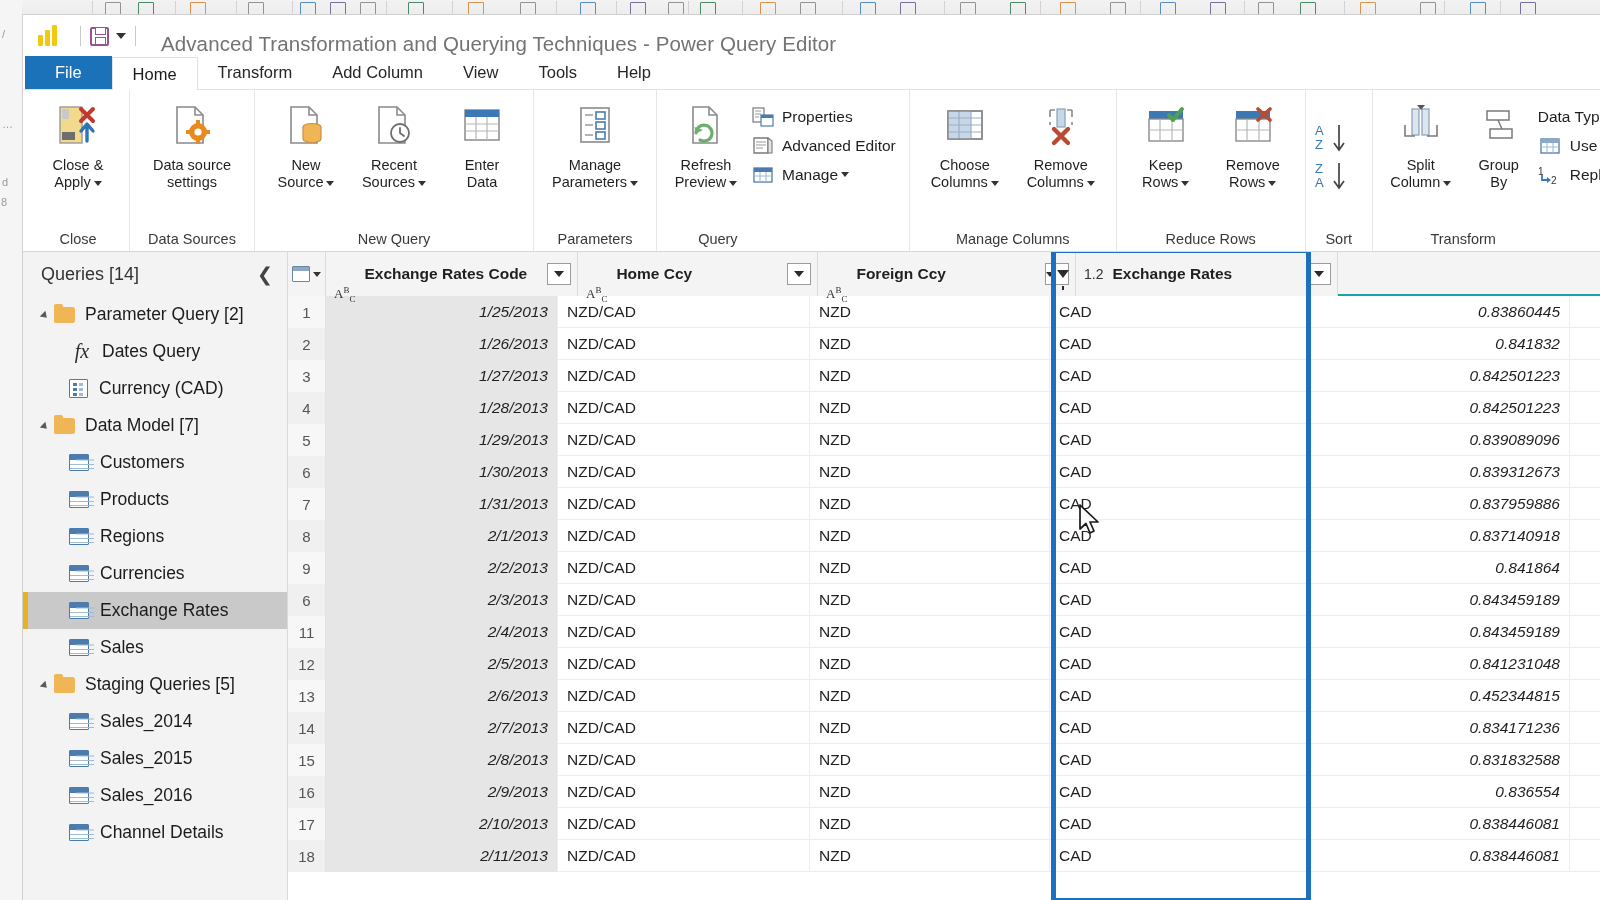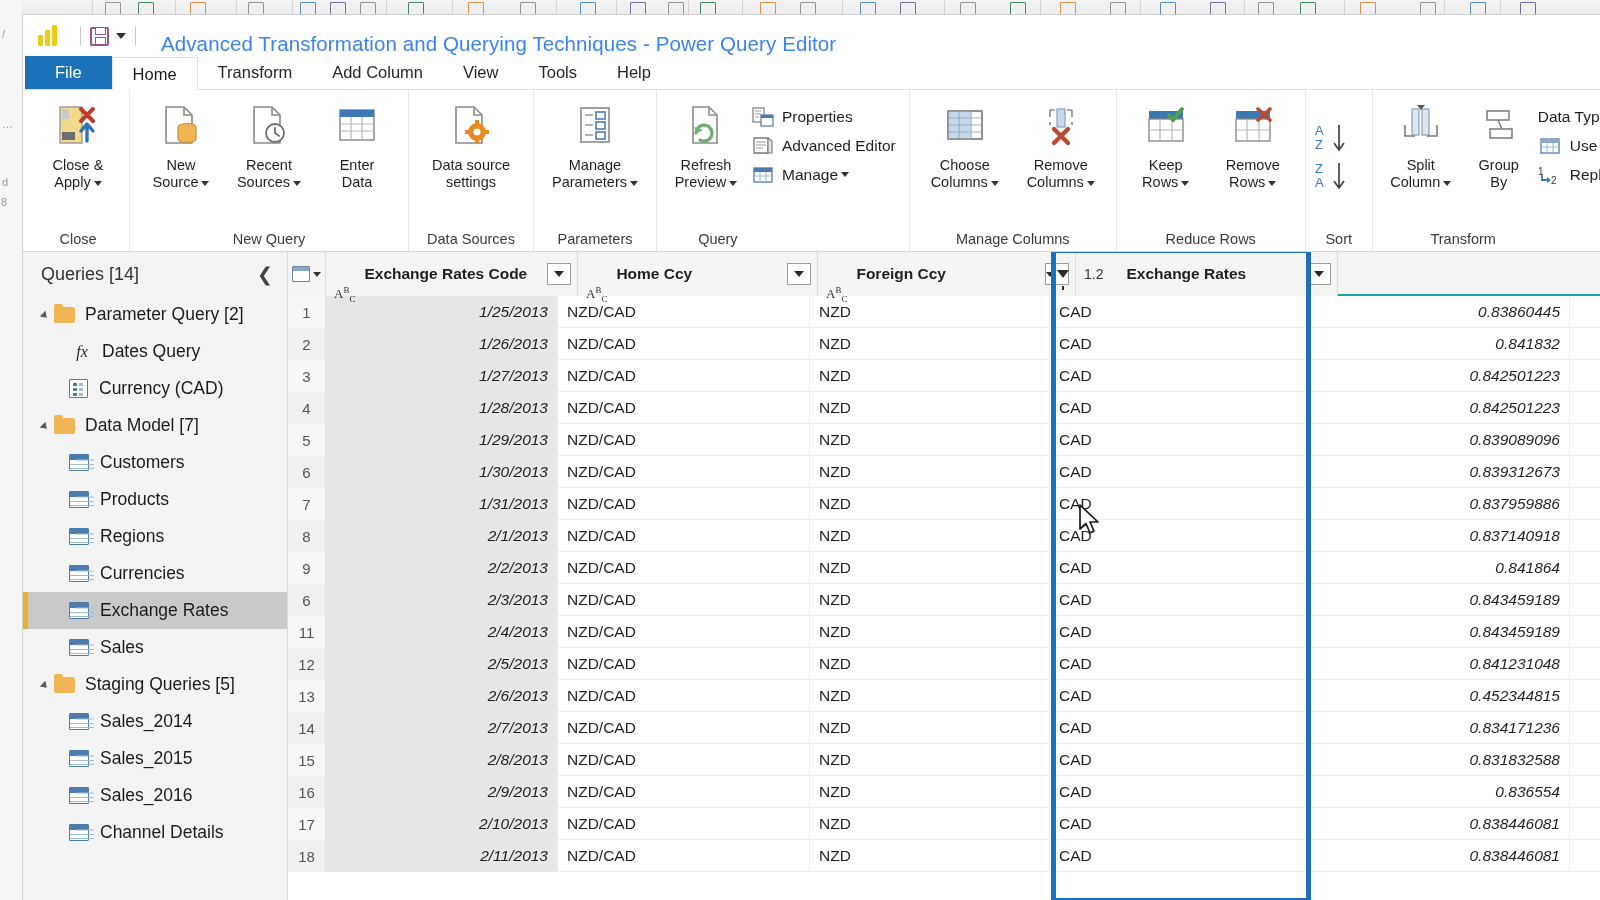--- a/index.html
+++ b/index.html
@@ -69,21 +69,21 @@
   .save-icon::after {
     content: ""; position: absolute; left: 3px; bottom: 0px; width: 9px; height: 6px;
     border: 1.6px solid #9B4F96; border-bottom: none; background: #fff;
   }
   .qat-caret {
     margin-left: 7px; width: 0; height: 0;
     border-left: 5px solid transparent; border-right: 5px solid transparent;
     border-top: 6px solid #333;
   }
   #window-title {
-    margin-left: 16px; font-size: 20.5px; color: #3b82f6; letter-spacing: .1px;
+    margin-left: 16px; font-size: 20.5px; color: #737373; letter-spacing: .1px;
     white-space: nowrap;
     margin-top: 16px;
   }
 
   
   #ribbon-tabs {
     position: relative; height: 33px; display: flex; align-items: flex-end;
     background: #ffffff; border-bottom: 1px solid #e3e3e3;
     padding-left: 2px;
   }
@@ -162,21 +162,21 @@
   }
   .qrow .tbl-ico::before {
     content:""; position:absolute; left:0;right:0;top:0;height:4.5px;background:#4C7CAD;
   }
   .qrow .tbl-ico::after {
     content:""; position:absolute; left:0;right:0;top:9px;height:1px;background:#9fbcd6;
     box-shadow: 6px -4.5px 0 0 #9fbcd6, 6px 0 0 0 #9fbcd6, 6px 4px 0 0 #9fbcd6, 0 4px 0 0 #9fbcd6;
   }
   .qrow .fx-ico {
     width: 26px; margin-right: 7px; font-style: italic; font-family: "Liberation Serif", serif;
-    font-size: 16px; color: #2c2c2c; text-align: center; flex: none;
+    font-size: 20px; color: #2c2c2c; text-align: center; flex: none;
   }
   .qrow .param-ico {
     width: 19px; height: 19px; border: 1.4px solid #4C7CAD; background: #fff; margin-right: 11px;
     flex: none; position: relative; border-radius: 1px;
   }
   .qrow .param-ico::before {
     content:""; position:absolute; left: 3px; top: 3px; width: 4px; height: 3px; background:#4C7CAD;
     box-shadow: 0 5px 0 0 #4C7CAD, 0 10px 0 0 #4C7CAD, 6px 0 0 0 #9fbcd6, 6px 5px 0 0 #9fbcd6, 6px 10px 0 0 #9fbcd6;
   }
   .qrow .qlabel { font-size: 17.5px; color: #1c1c1c; white-space: nowrap; }
@@ -242,21 +242,21 @@
   }
   .grow .cell.date { justify-content: flex-end; font-style: italic; background: #e6e6e6; }
   .grow .cell.num  { justify-content: flex-end; font-style: italic; }
   .grow:nth-child(even) .cell.rownum { background: #f0f0f0; }
 
   
   .w-date { width: 232px; }
   .w-code { width: 252px; }
   .w-home { width: 240px; }
   .w-fgn  { width: 258px; }
-  .w-rate { width: 262px; gap: 14px; }
+  .w-rate { width: 262px; }
 
   
   #highlight-box {
     position: absolute; pointer-events: none;
     border: 5px solid #1D6FC0; z-index: 40;
   }
 
   
   #cursor { position: absolute; z-index: 60; pointer-events: none; }
 </style>
@@ -364,67 +364,20 @@
             <span>Close &amp;</span><br>
             <span>Apply</span><span class="caret-d"></span>
           </div>
         </div>
       </div>
       <div class="gname">Close</div>
     </div>
 
     <div class="rgroup">
       <div class="items">
-        <div class="bigbtn">
-          <div class="ico">
-            <svg width="46" height="46" viewBox="0 0 46 46">
-              <path d="M8 4 h18 l8 8 v28 h-26 z" fill="#fff" stroke="#8a8a8a" stroke-width="1.6"></path>
-              <path d="M26 4 v8 h8" fill="none" stroke="#8a8a8a" stroke-width="1.6"></path>
-              <ellipse cx="29" cy="24" rx="9" ry="3.5" fill="#F0B656" stroke="#C9913F" stroke-width="1.2"></ellipse>
-              <path d="M20 24 v12 a9 3.5 0 0 0 18 0 v-12" fill="#F0B656" stroke="#C9913F" stroke-width="1.2"></path>
-            </svg>
-          </div>
-          <div class="lbl">
-            <span>New</span><br>
-            <span>Source</span><span class="caret-d"></span>
-          </div>
-        </div>
-        <div class="bigbtn">
-          <div class="ico">
-            <svg width="46" height="46" viewBox="0 0 46 46">
-              <path d="M8 4 h18 l8 8 v28 h-26 z" fill="#fff" stroke="#8a8a8a" stroke-width="1.6"></path>
-              <path d="M26 4 v8 h8" fill="none" stroke="#8a8a8a" stroke-width="1.6"></path>
-              <circle cx="29" cy="30" r="9" fill="#fff" stroke="#6e6e6e" stroke-width="1.8"></circle>
-              <path d="M29 25 v5 l4 3" stroke="#6e6e6e" stroke-width="1.8" fill="none" stroke-linecap="round"></path>
-            </svg>
-          </div>
-          <div class="lbl">
-            <span>Recent</span><br>
-            <span>Sources</span><span class="caret-d"></span>
-          </div>
-        </div>
-        <div class="bigbtn">
-          <div class="ico">
-            <svg width="46" height="46" viewBox="0 0 46 46">
-              <rect x="6" y="7" width="34" height="30" fill="#fff" stroke="#8a8a8a" stroke-width="1.5"></rect>
-              <rect x="6" y="7" width="34" height="7" fill="#3C78B4"></rect>
-              <path d="M6 21 h34 M6 28 h34 M17 14 v23 M28 14 v23" stroke="#b6b6b6" stroke-width="1.2"></path>
-            </svg>
-          </div>
-          <div class="lbl">
-            <span>Enter</span><br>
-            <span>Data</span>
-          </div>
-        </div>
-      </div>
-      <div class="gname">New Query</div>
-    </div>
-
-    <div class="rgroup">
-      <div class="items">
         <div class="bigbtn" style="width:110px">
           <div class="ico">
             <svg width="46" height="46" viewBox="0 0 46 46">
               <path d="M8 4 h18 l8 8 v28 h-26 z" fill="#fff" stroke="#8a8a8a" stroke-width="1.6"></path>
               <path d="M26 4 v8 h8" fill="none" stroke="#8a8a8a" stroke-width="1.6"></path>
               <g fill="#E98A1E">
                 <circle cx="29" cy="29" r="9"></circle>
                 <rect x="27" y="17" width="4" height="6"></rect>
                   <rect x="27" y="35" width="4" height="6"></rect>
                 <rect x="17" y="27" width="6" height="4"></rect>
@@ -433,20 +386,67 @@
               <circle cx="29" cy="29" r="3.6" fill="#fff"></circle>
             </svg>
           </div>
           <div class="lbl">
             <span>Data source</span><br>
             <span>settings</span>
           </div>
         </div>
       </div>
       <div class="gname">Data Sources</div>
+    </div>
+
+    <div class="rgroup">
+      <div class="items">
+        <div class="bigbtn">
+          <div class="ico">
+            <svg width="46" height="46" viewBox="0 0 46 46">
+              <path d="M8 4 h18 l8 8 v28 h-26 z" fill="#fff" stroke="#8a8a8a" stroke-width="1.6"></path>
+              <path d="M26 4 v8 h8" fill="none" stroke="#8a8a8a" stroke-width="1.6"></path>
+              <ellipse cx="29" cy="24" rx="9" ry="3.5" fill="#F0B656" stroke="#C9913F" stroke-width="1.2"></ellipse>
+              <path d="M20 24 v12 a9 3.5 0 0 0 18 0 v-12" fill="#F0B656" stroke="#C9913F" stroke-width="1.2"></path>
+            </svg>
+          </div>
+          <div class="lbl">
+            <span>New</span><br>
+            <span>Source</span><span class="caret-d"></span>
+          </div>
+        </div>
+        <div class="bigbtn">
+          <div class="ico">
+            <svg width="46" height="46" viewBox="0 0 46 46">
+              <path d="M8 4 h18 l8 8 v28 h-26 z" fill="#fff" stroke="#8a8a8a" stroke-width="1.6"></path>
+              <path d="M26 4 v8 h8" fill="none" stroke="#8a8a8a" stroke-width="1.6"></path>
+              <circle cx="29" cy="30" r="9" fill="#fff" stroke="#6e6e6e" stroke-width="1.8"></circle>
+              <path d="M29 25 v5 l4 3" stroke="#6e6e6e" stroke-width="1.8" fill="none" stroke-linecap="round"></path>
+            </svg>
+          </div>
+          <div class="lbl">
+            <span>Recent</span><br>
+            <span>Sources</span><span class="caret-d"></span>
+          </div>
+        </div>
+        <div class="bigbtn">
+          <div class="ico">
+            <svg width="46" height="46" viewBox="0 0 46 46">
+              <rect x="6" y="7" width="34" height="30" fill="#fff" stroke="#8a8a8a" stroke-width="1.5"></rect>
+              <rect x="6" y="7" width="34" height="7" fill="#3C78B4"></rect>
+              <path d="M6 21 h34 M6 28 h34 M17 14 v23 M28 14 v23" stroke="#b6b6b6" stroke-width="1.2"></path>
+            </svg>
+          </div>
+          <div class="lbl">
+            <span>Enter</span><br>
+            <span>Data</span>
+          </div>
+        </div>
+      </div>
+      <div class="gname">New Query</div>
     </div>
 
     <div class="rgroup">
       <div class="items">
         <div class="bigbtn" style="width:108px">
           <div class="ico">
             <svg width="46" height="46" viewBox="0 0 46 46">
               <rect x="9" y="5" width="28" height="34" fill="#fff" stroke="#8a8a8a" stroke-width="1.6"></rect>
               <g stroke="#4C7CAD" stroke-width="1.6" fill="none">
                 <rect x="24" y="9" width="9" height="7"></rect>

